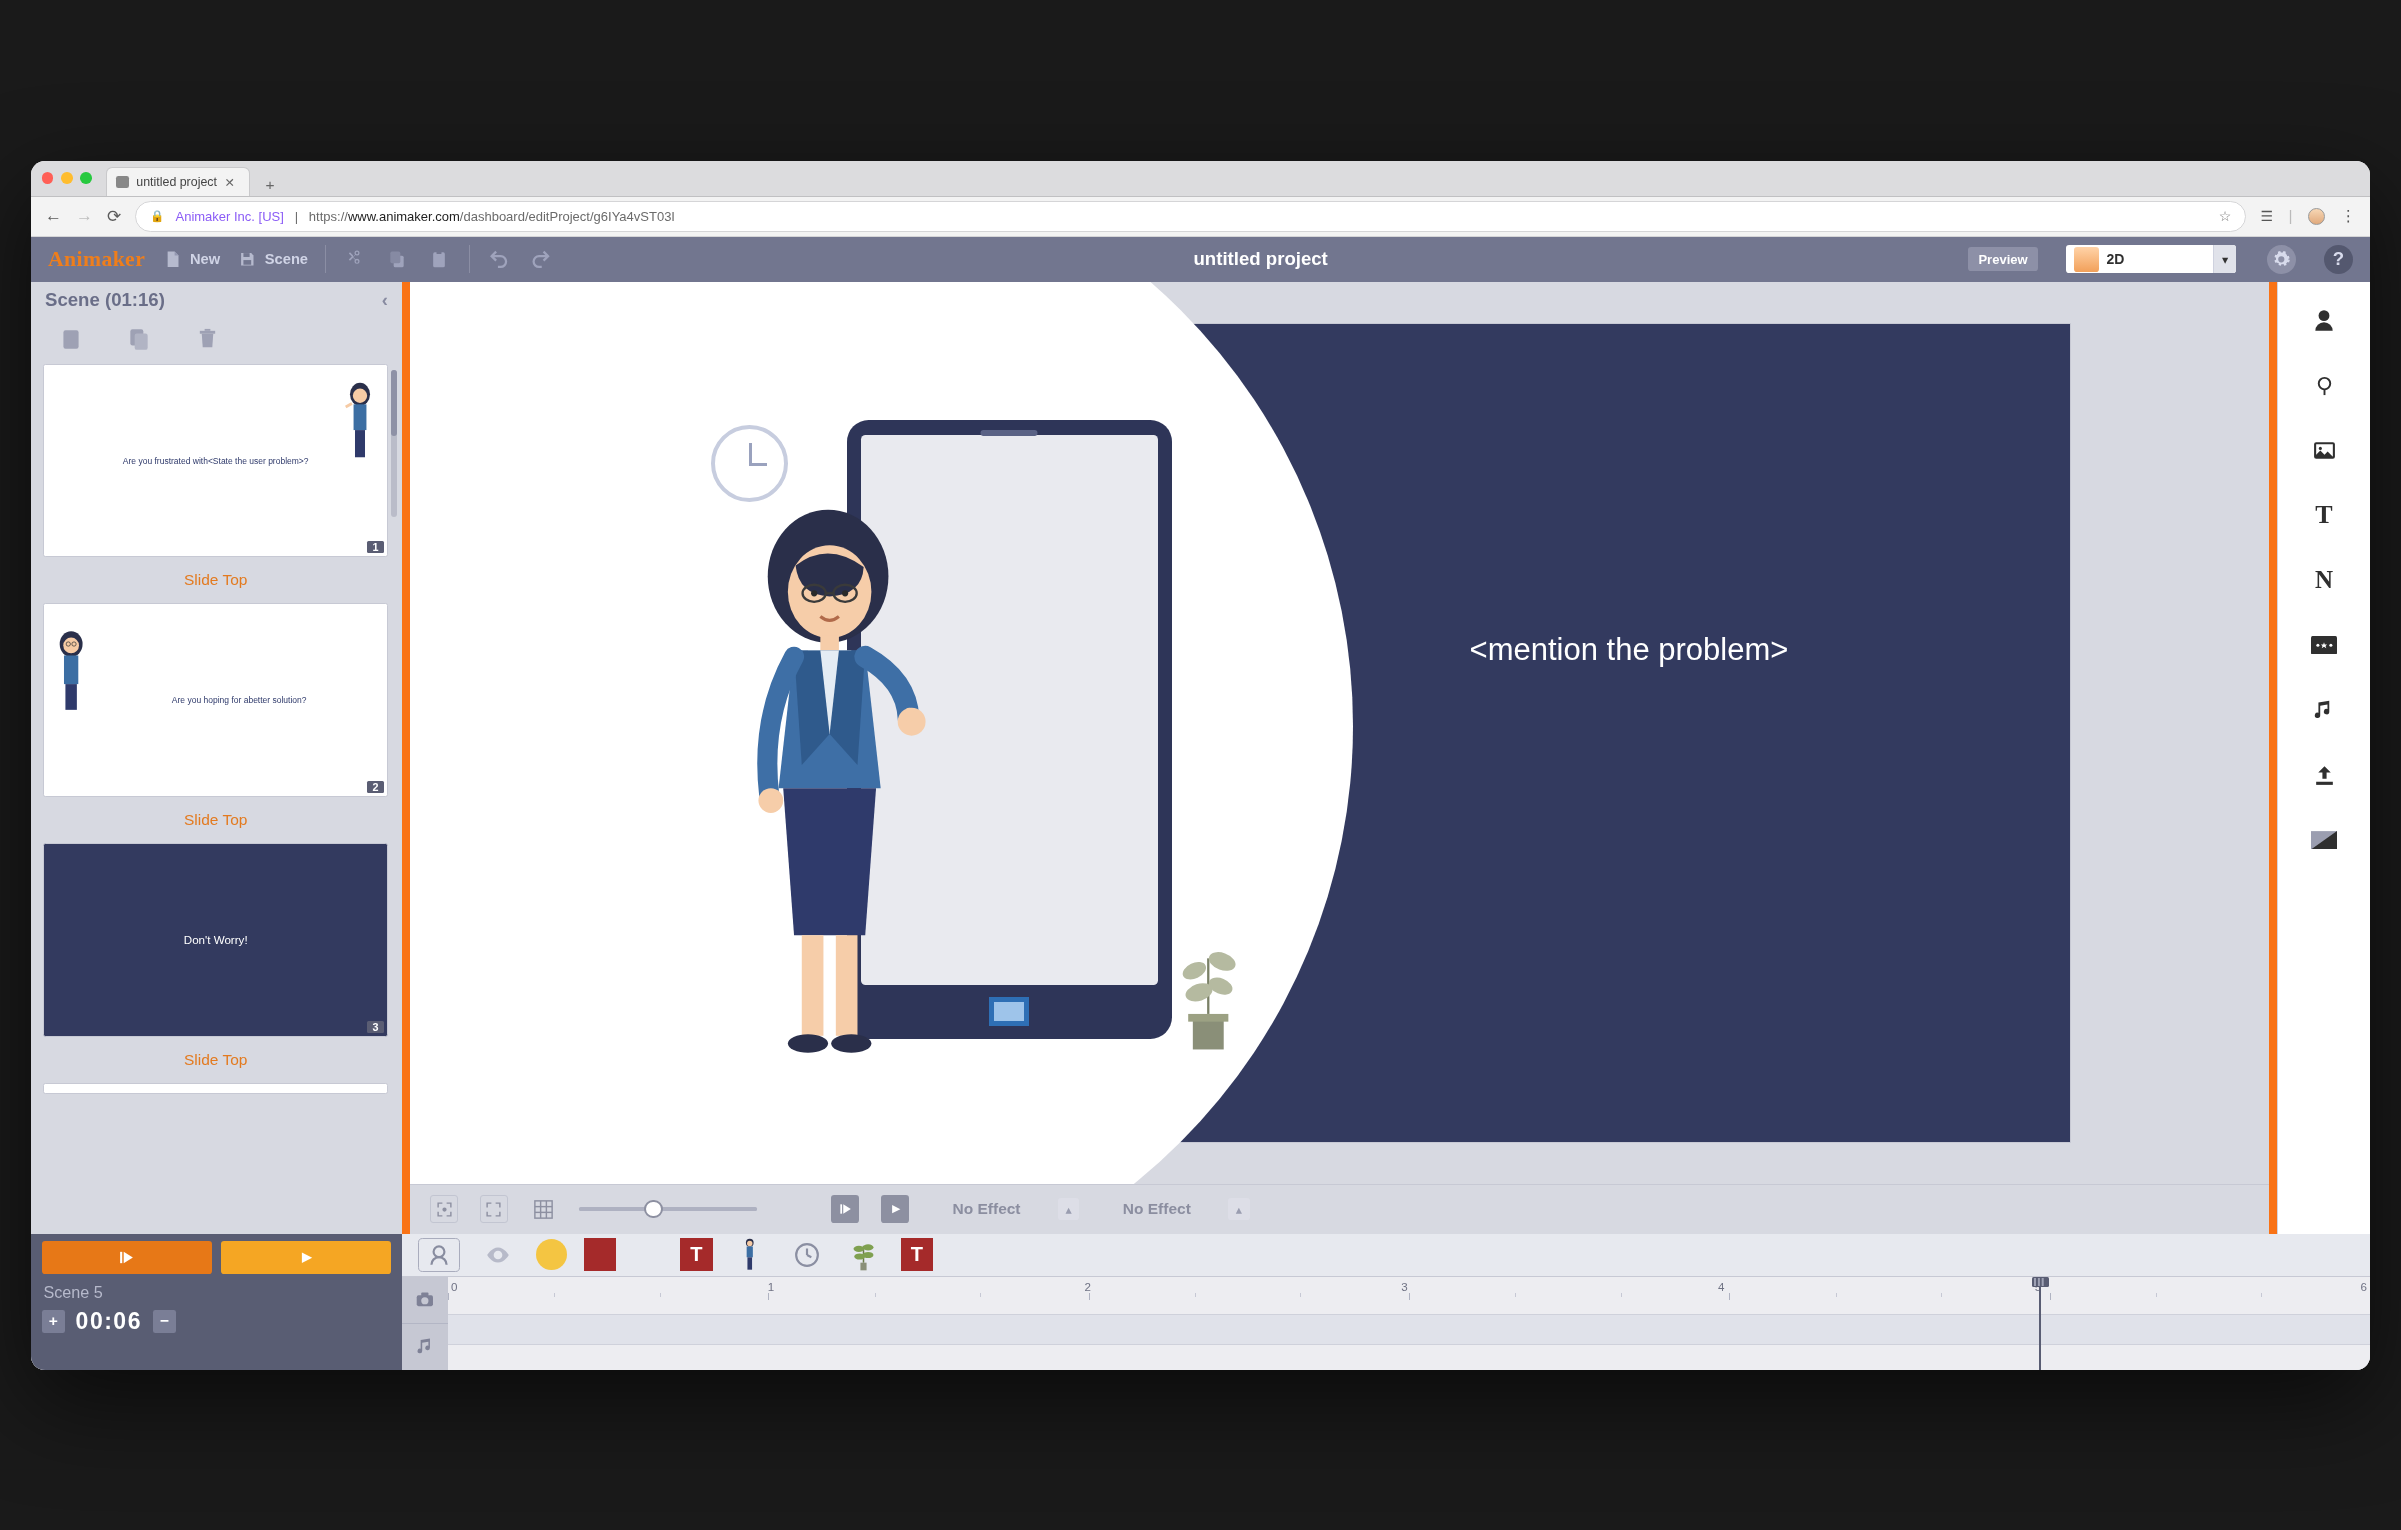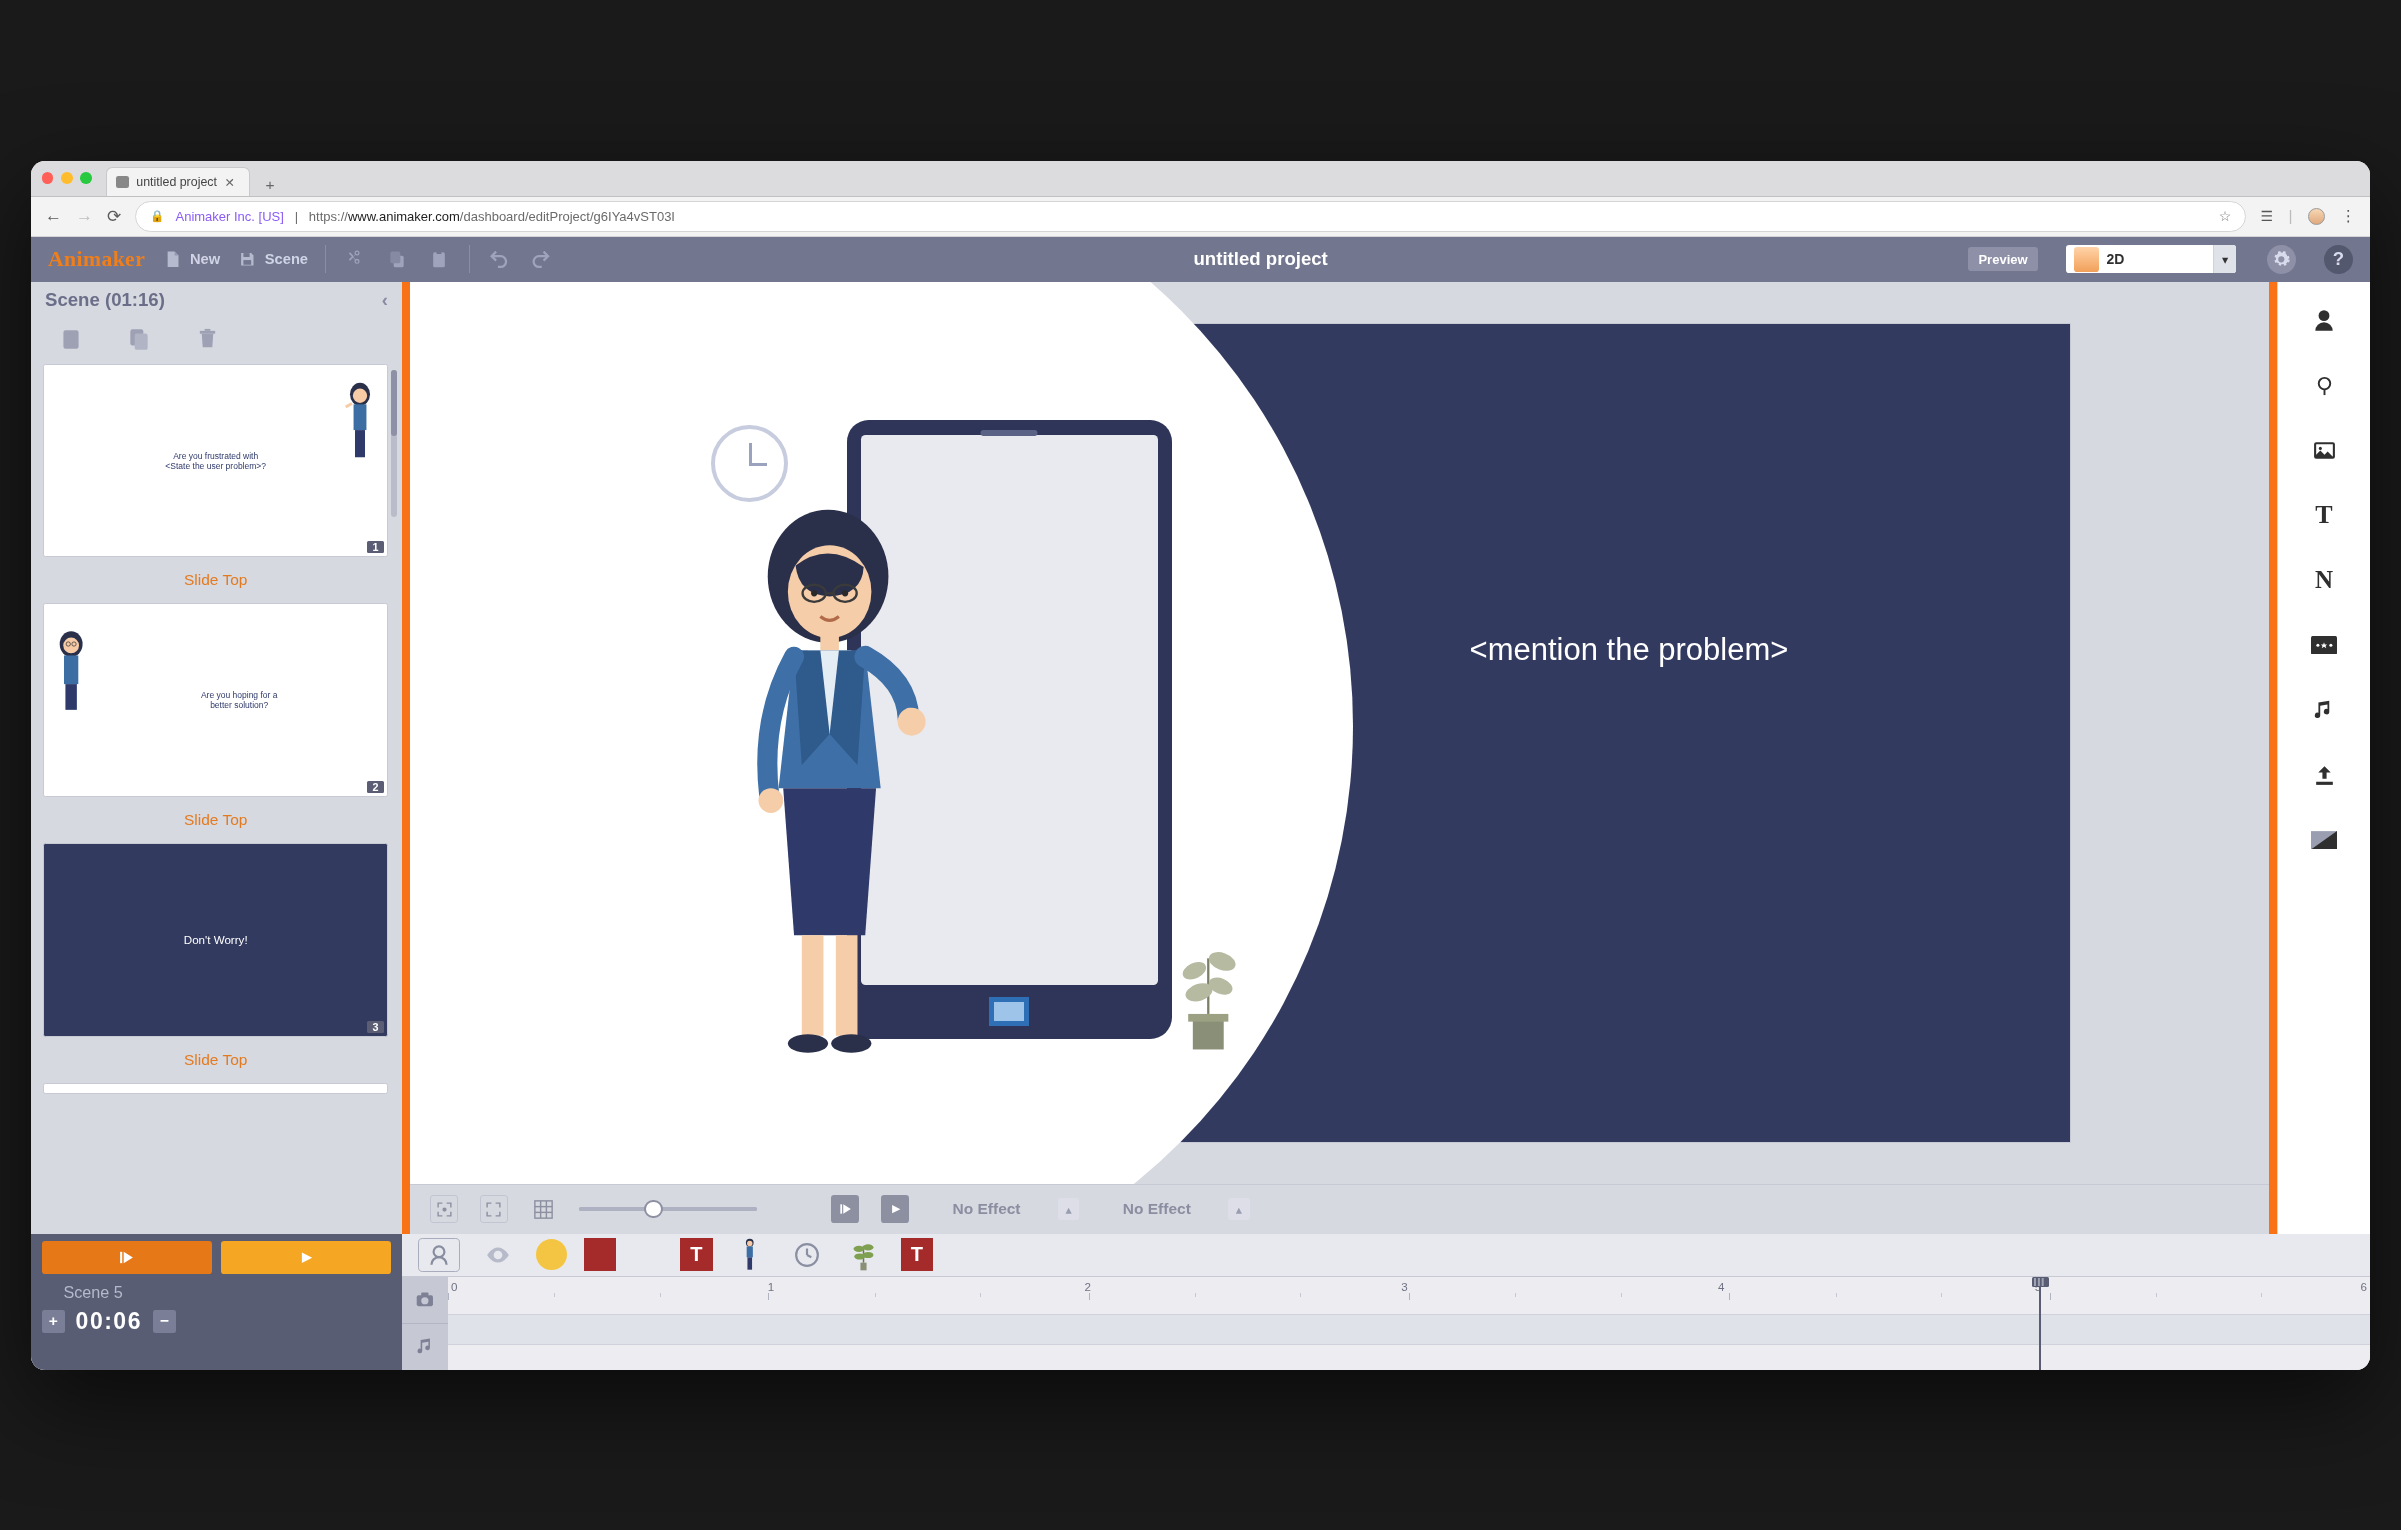--- a/index.html
+++ b/index.html
@@ -52,21 +52,21 @@
   .scenehdr .t { color:#6a6e88; font-size:18.6px; font-weight:bold; }
   .scenehdr .chev { margin-left:auto; color:#888ba1; font-size:18.6px; font-weight:bold; }
   .scenetools { display:flex; gap:34px; padding:3.1px 23px 7.7px; }
   .scenetools .ti { width:34px; height:34px; display:flex; align-items:center; justify-content:center; color:#9496ab; font-size:21.7px; }
   .scenelist { flex:1; overflow:auto; padding:0 14px 0 12.4px; position:relative;}
   .scrolltrack { position:absolute; right:4.6px; top:6.2px; width:6.2px; height:147px; background:#babcc9; border-radius:3.1px; }
   .scrollthumb { position:absolute; right:4.6px; top:6.2px; width:6.2px; height:66px; background:#8e91a6; border-radius:3.1px; }
 
   .slide { background:#fff; border-radius:2.3px; aspect-ratio:16/9; margin-bottom:6.2px; position:relative; border:0.8px solid #c7c9d4; overflow:hidden; }
   .slide .num { position:absolute; right:3.1px; bottom:3.1px; background:#5a5d73; color:#fff; font-size:10.8px; padding:0 5.4px; border-radius:1.5px; font-weight:bold;}
-  .slide .lbl { position:absolute; inset:0; display:flex; flex-direction:column; align-items:center; justify-content:center; font-size:8.5px; color:#2f3a6b; text-align:center; padding:4px 23px;}
+  .slide .lbl { position:absolute; inset:0; display:flex; flex-direction:row; align-items:center; justify-content:center; font-size:8.5px; color:#2f3a6b; text-align:center; padding:4px 23px;}
   .slide.dark { background:#333a5f; }
   .slide.dark .lbl { color:#fff; font-size:11.6px; }
   .mini-char { position:absolute; right:9.3px; top:15.5px; width:36px; height:93px; }
   .mini-char2 { position:absolute; left:6.2px; top:20px; width:46px; height:93px; }
 
   .slidecap { color:#e37a1f; font-size:15.5px; text-align:center; padding:7.7px 0 14px; }
 
   
   .canvaswrap { flex:1; position:relative; background:#d7d9e1; display:flex; flex-direction:column; }
   .stagepad { flex:1; display:flex; align-items:center; justify-content:center; position:relative; overflow:hidden;}
@@ -98,21 +98,21 @@
   
   .rightrail { width:93px; background:#fff; display:flex; flex-direction:column; align-items:center; padding-top:21.7px; gap:31px; border-left:0.8px solid #d3d5df;}
   .rric { width:34px; height:34px; display:flex; align-items:center; justify-content:center; color:#2f2f2f; font-size:23px; }
 
   
   .timeline { display:flex; height:136px; background:#dcdee6; }
   .tl-left { width:371px; background:#595d73; display:flex; flex-direction:column; }
   .tl-play { display:flex; gap:9.3px; padding:7.7px 10.8px; }
   .pbtn { flex:1; height:32.5px; border-radius:3.1px; display:flex; align-items:center; justify-content:center; color:#fff; font-size:15.5px;}
   .pbtn.o1{background:#e77817;} .pbtn.o2{background:#f5a623;}
-  .tl-scene { color:#b6b9cb; font-size:16.2px; padding:1.5px 12.4px;margin-left:20px;}
+  .tl-scene { color:#b6b9cb; font-size:16.2px; padding:1.5px 12.4px;}
   .tl-time { display:flex; align-items:center; padding:4.6px 10.8px; gap:10.8px;}
   .pm { width:23px; height:23px; background:#7a7e96; color:#fff; display:flex; align-items:center; justify-content:center; font-size:15.5px; border-radius:2.3px; font-weight:bold;}
   .tcode { color:#fff; font-size:23px; font-weight:bold; letter-spacing:1.5px;}
 
   .tl-right { flex:1; display:flex; flex-direction:column; }
   .tl-tracks { height:43px; display:flex; align-items:center; gap:17px; padding:0 15.5px; background:#e7e9ef; border-bottom:0.8px solid #c7c9d4;}
   .trackic { width:42px; height:34px; display:flex; align-items:center; justify-content:center; border-radius:3.1px; position:relative;}
   .trackic .svg{width:26px;height:26px;}
   .trackic.head{border:1.5px solid #a9acbd;border-radius:4.6px;color:#888c9f;}
   .trackic.eye{color:#b7bac9;font-size:21.7px;}

